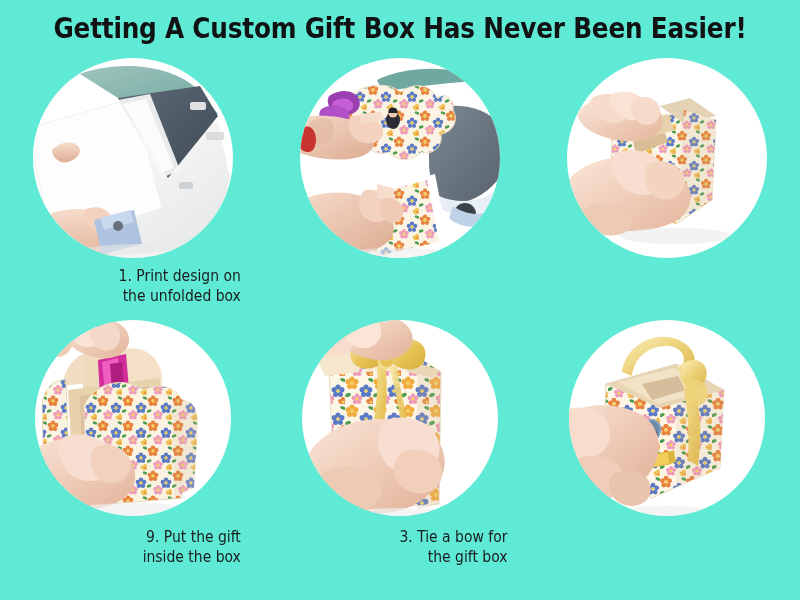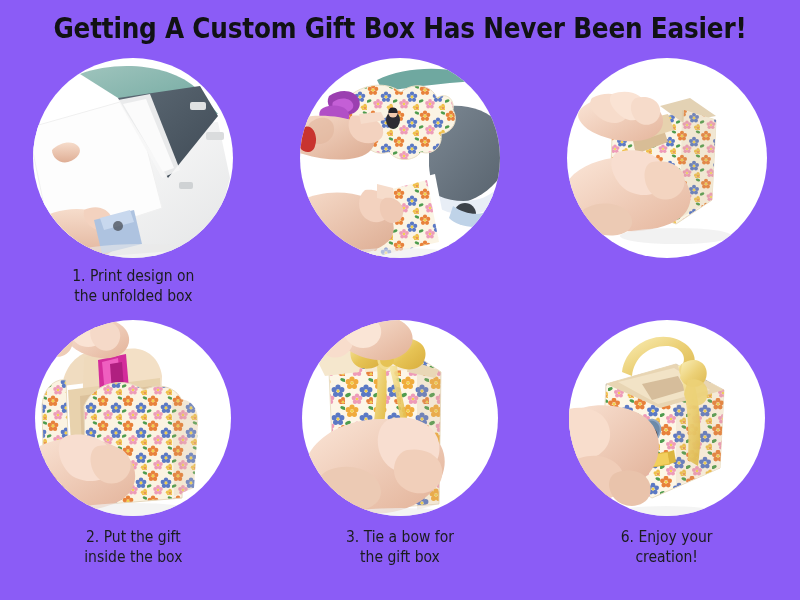--- a/index.html
+++ b/index.html
@@ -12,21 +12,21 @@
     width: 800px;
     height: 600px;
     overflow: hidden;
     font-family: "DejaVu Sans", "Liberation Sans", sans-serif;
     color: #17181a;
   }
   .page {
     position: relative;
     width: 800px;
     height: 600px;
-    background: #8b5cf6;
+    background: #5eead4;
   }
 
   
   .title {
     position: absolute;
     left: 0;
     top: 12px;
     width: 800px;
     text-align: center;
     font-size: 27.5px;
@@ -58,21 +58,21 @@
     position: relative;
     width: 222px;
     height: 205px;
     overflow: hidden;
   }
   .photo svg { display: block; }
 
   .caption {
     width: 215px;
     margin-top: 2px;
-    text-align: center;
+    text-align: right;
     font-size: 15.5px;
     line-height: 1.27;
     color: #1b1c1e;
     font-family: "DejaVu Sans Condensed", "Liberation Sans Narrow", "Liberation Sans", sans-serif;
     font-weight: 400;
   }
   .caption .l2 { display: block; }
 
   
   .cell.r1 .caption { margin-top: 4px; }
@@ -398,21 +398,21 @@
             <path d="M30 8 C44 4 54 14 50 26 C46 38 32 40 26 32 C18 22 22 12 30 8 Z" fill="#eecdb6"></path>
 
             <path d="M0 138 C24 116 64 112 92 126 C116 138 120 164 102 178 C80 194 28 196 4 182 C-8 174 -10 148 0 138 Z" fill="url(#g4skin)"></path>
             <path d="M44 116 C68 110 90 122 92 140 C94 158 72 166 54 158 C38 151 30 122 44 116 Z" fill="#f8ded0"></path>
             <path d="M76 126 C96 122 112 134 108 150 C104 164 86 168 76 158 C66 148 66 129 76 126 Z" fill="#f2d2be"></path>
             <ellipse cx="112" cy="190" rx="58" ry="7" fill="#efefef" opacity="0.7"></ellipse>
           </g>
         </svg>
       </div>
       <div class="caption">
-        <span>2. Put the gift</span>
+        <span>9. Put the gift</span>
         <span class="l2">inside the box</span>
       </div>
     </div>
 
     <div class="cell r2">
       <div class="photo">
         <svg width="222" height="200" viewBox="0 0 222 200" xmlns="http://www.w3.org/2000/svg" aria-hidden="true">
           <defs>
             <clipPath id="c5">
                 <circle cx="111" cy="98" r="98"></circle>
@@ -594,20 +594,16 @@
             <path d="M112 132 L118 130 L120 142 L114 144 Z" fill="#dcb63f"></path>
 
             <path d="M0 104 C16 84 52 80 80 92 C104 102 110 130 94 152 C76 176 28 186 6 172 C-10 160 -10 118 0 104 Z" fill="url(#g6skin)"></path>
             <path d="M4 92 C26 82 52 90 54 112 C56 134 30 146 12 136 C-4 127 -8 100 4 92 Z" fill="#f8ddcc"></path>
             <path d="M24 138 C48 130 70 144 68 162 C66 180 38 186 20 176 C6 168 10 143 24 138 Z" fill="#f0cdb8"></path>
             <path d="M62 152 C82 146 98 158 94 174 C90 188 68 190 58 178 C50 167 52 155 62 152 Z" fill="#e9c3ab"></path>
             <ellipse cx="110" cy="192" rx="50" ry="6" fill="#efefef" opacity="0.7"></ellipse>
           </g>
         </svg>
       </div>
-      <div class="caption">
-        <span>6. Enjoy your</span>
-        <span class="l2">creation!</span>
-      </div>
     </div>
 
   </div>
 </div>
 
 </body></html>

